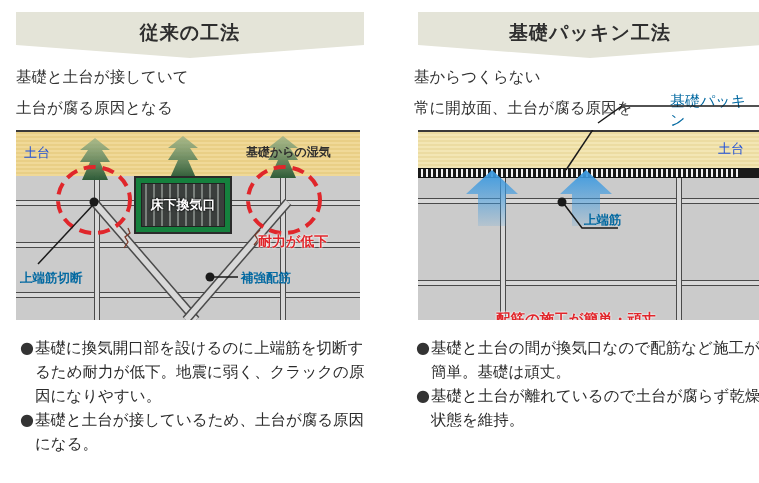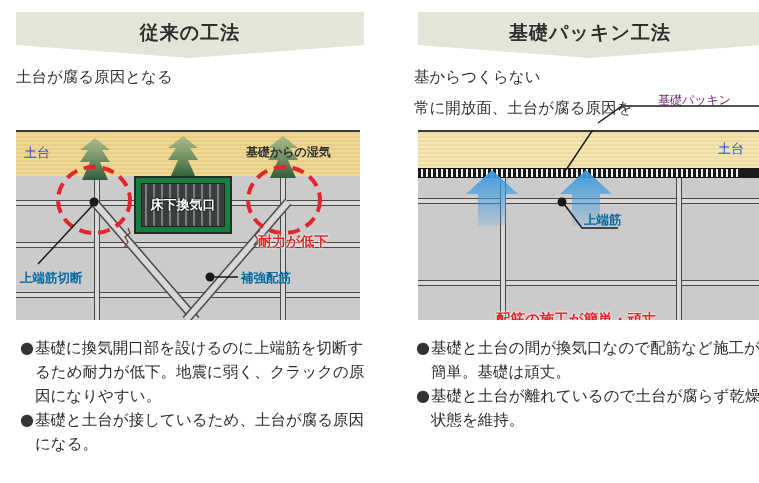--- a/index.html
+++ b/index.html
@@ -77,30 +77,31 @@
     border-top: 1px solid #111; border-bottom: 1px solid #111;
   }
   .packing-cap { position: absolute; right: 0; top: 38px; width: 22px; height: 10px; background: #1a1a1a; }
 
   .bullets { position: absolute; top: 336px; font-size: 15.5px; line-height: 24px; color: #2b2b2b; }
   .left .bullets { left: 20px; width: 350px; }
   .right .bullets { left: 30px; width: 350px; }
   .bullet { display: flex; }
   .bullet-dot { flex: 0 0 auto; color: #333; font-size: 16px; margin-right: 1px; }
   .bullet-text { flex: 1; }
-  .annot-label { position: absolute; font-size: 12px; color: #701a75; }
+  .annot-label { position: absolute; font-size: 15px; color: #0369a1; margin-left: 12px; }
 </style>
 </head>
 <body>
 
 <div class="panel left">
   <div class="banner">
     <span class="banner-title">従来の工法</span>
   </div>
   <div class="lead">
+    <div>基礎と土台が接していて</div>
     <div>土台が腐る原因となる</div>
   </div>
 
   <div class="diagram">
     <div class="sill"></div>
     <div class="concrete">
       <div class="hbar" style="top:24px;"></div>
       <div class="hbar" style="top:66px;"></div>
       <div class="hbar" style="top:116px;"></div>
       <div class="vbar" style="left:78px;"></div>

